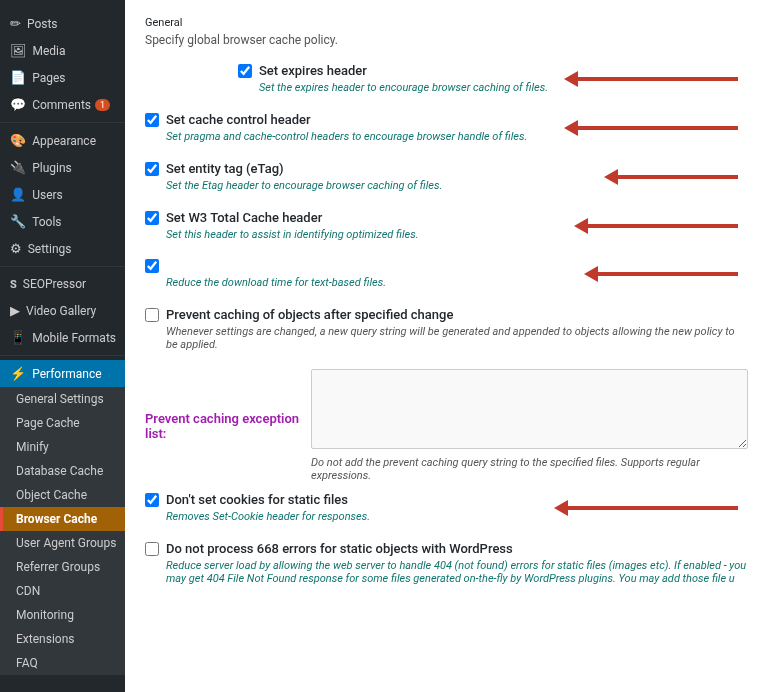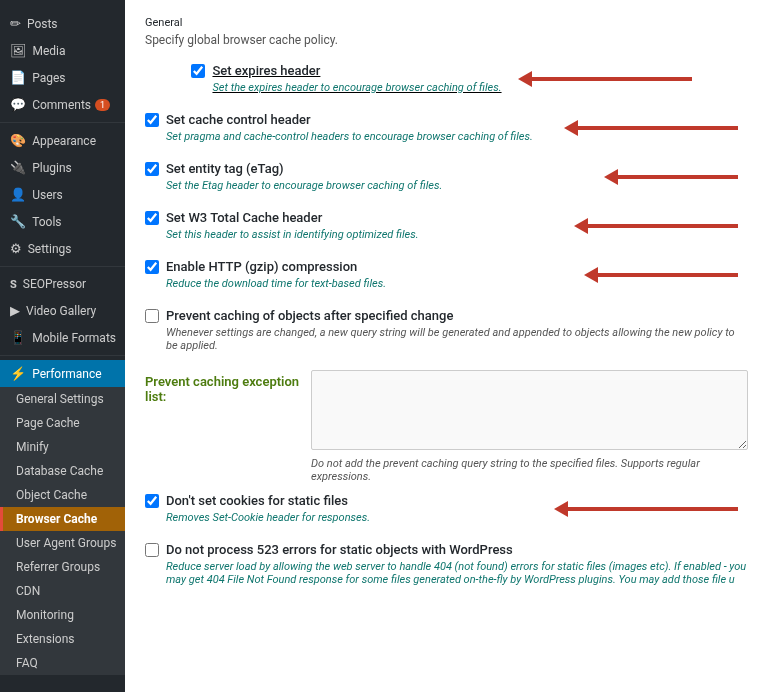--- a/index.html
+++ b/index.html
@@ -247,21 +247,21 @@
     </div>
   </div>
 </div>
 
 <div id="main">
   <div class="content-wrap">
     <div class="page-title">General</div>
     <div class="section-desc">Specify global browser cache policy.</div>
 
     <div class="setting-row setting-row-rel">
-      <div style="display:flex; align-items:center; justify-content:center;text-decoration:underline;">
+      <div style="display:flex; align-items:center; justify-content:flex-end;">
         <div>
           <label class="setting-label">
             <input type="checkbox" checked="" style="">
             <span>Set expires header</span>
           </label>
           <div class="setting-desc">Set the expires header to encourage browser caching of files.</div>
         </div>
         <div style="display:flex; align-items:center; min-width:200px; justify-content:flex-end; padding-right:10px;">
           <div style="height:4px; width:160px; background:#c0392b; position:relative;">
             <div style="position:absolute; left:-14px; top:50%; transform:translateY(-50%); width:0; height:0; border-top:8px solid transparent; border-bottom:8px solid transparent; border-right:14px solid #c0392b;"></div>
@@ -270,21 +270,21 @@
       </div>
     </div>
 
     <div class="setting-row setting-row-rel">
       <div style="display:flex; align-items:center; justify-content:space-between;">
         <div>
           <label class="setting-label">
             <input type="checkbox" checked="" style="">
             <span>Set cache control header</span>
           </label>
-          <div class="setting-desc">Set pragma and cache-control headers to encourage browser caching of files.</div>
+          <div class="setting-desc">Set pragma and cache-control headers to encourage browser handle of files.</div>
         </div>
         <div style="display:flex; align-items:center; min-width:200px; justify-content:flex-end; padding-right:10px;">
           <div style="height:4px; width:160px; background:#c0392b; position:relative;">
             <div style="position:absolute; left:-14px; top:50%; transform:translateY(-50%); width:0; height:0; border-top:8px solid transparent; border-bottom:8px solid transparent; border-right:14px solid #c0392b;"></div>
           </div>
         </div>
       </div>
     </div>
 
     <div class="setting-row setting-row-rel">
@@ -319,42 +319,41 @@
           </div>
         </div>
       </div>
     </div>
 
     <div class="setting-row setting-row-rel">
       <div style="display:flex; align-items:center; justify-content:space-between;">
         <div>
           <label class="setting-label">
             <input type="checkbox" checked="" style="">
-            <span>Enable HTTP (gzip) compression</span>
           </label>
           <div class="setting-desc">Reduce the download time for text-based files.</div>
         </div>
         <div style="display:flex; align-items:center; min-width:200px; justify-content:flex-end; padding-right:10px;">
           <div style="height:4px; width:140px; background:#c0392b; position:relative;">
             <div style="position:absolute; left:-14px; top:50%; transform:translateY(-50%); width:0; height:0; border-top:8px solid transparent; border-bottom:8px solid transparent; border-right:14px solid #c0392b;"></div>
           </div>
         </div>
       </div>
     </div>
 
     <div class="setting-row">
       <label class="setting-label">
         <input type="checkbox" style="">
         <span>Prevent caching of objects after specified change</span>
       </label>
       <div class="prevent-note">Whenever settings are changed, a new query string will be generated and appended to objects allowing the new policy to be applied.</div>
     </div>
 
     <div class="textarea-row" style="margin-top:10px; margin-bottom:10px;">
-      <div class="textarea-label" style="font-weight:600; font-size:13px; color:#4d7c0f; min-width:130px; padding-top:4px; white-space:pre-line;">Prevent caching exception
+      <div class="textarea-label" style="font-weight:600; font-size:13px; color:#a21caf; min-width:130px; padding-top:4px; white-space:pre-line;margin-top:38px;">Prevent caching exception
 list:</div>
       <div class="textarea-wrap">
         <textarea style="width: 100%; height: 80px; border: 1px solid rgb(204, 204, 204); border-radius: 2px; padding: 6px; font-size: 12px; resize: vertical; background: rgb(249, 249, 249);"></textarea>
         <div class="textarea-note">Do not add the prevent caching query string to the specified files. Supports regular expressions.</div>
       </div>
     </div>
 
     <div class="setting-row setting-row-rel">
       <div style="display:flex; align-items:center; justify-content:space-between;">
         <div>
@@ -368,19 +367,19 @@
           <div style="height:4px; width:170px; background:#c0392b; position:relative;">
             <div style="position:absolute; left:-14px; top:50%; transform:translateY(-50%); width:0; height:0; border-top:8px solid transparent; border-bottom:8px solid transparent; border-right:14px solid #c0392b;"></div>
           </div>
         </div>
       </div>
     </div>
 
     <div class="setting-row">
       <label class="setting-label">
         <input type="checkbox" style="">
-        <span>Do not process 523 errors for static objects with WordPress</span>
+        <span>Do not process 668 errors for static objects with WordPress</span>
       </label>
       <div class="setting-desc" style="margin-left:21px;">Reduce server load by allowing the web server to handle 404 (not found) errors for static files (images etc). If enabled - you may get 404 File Not Found response for some files generated on-the-fly by WordPress plugins. You may add those file u</div>
     </div>
 
   </div>
 </div>
 
 </body></html>

